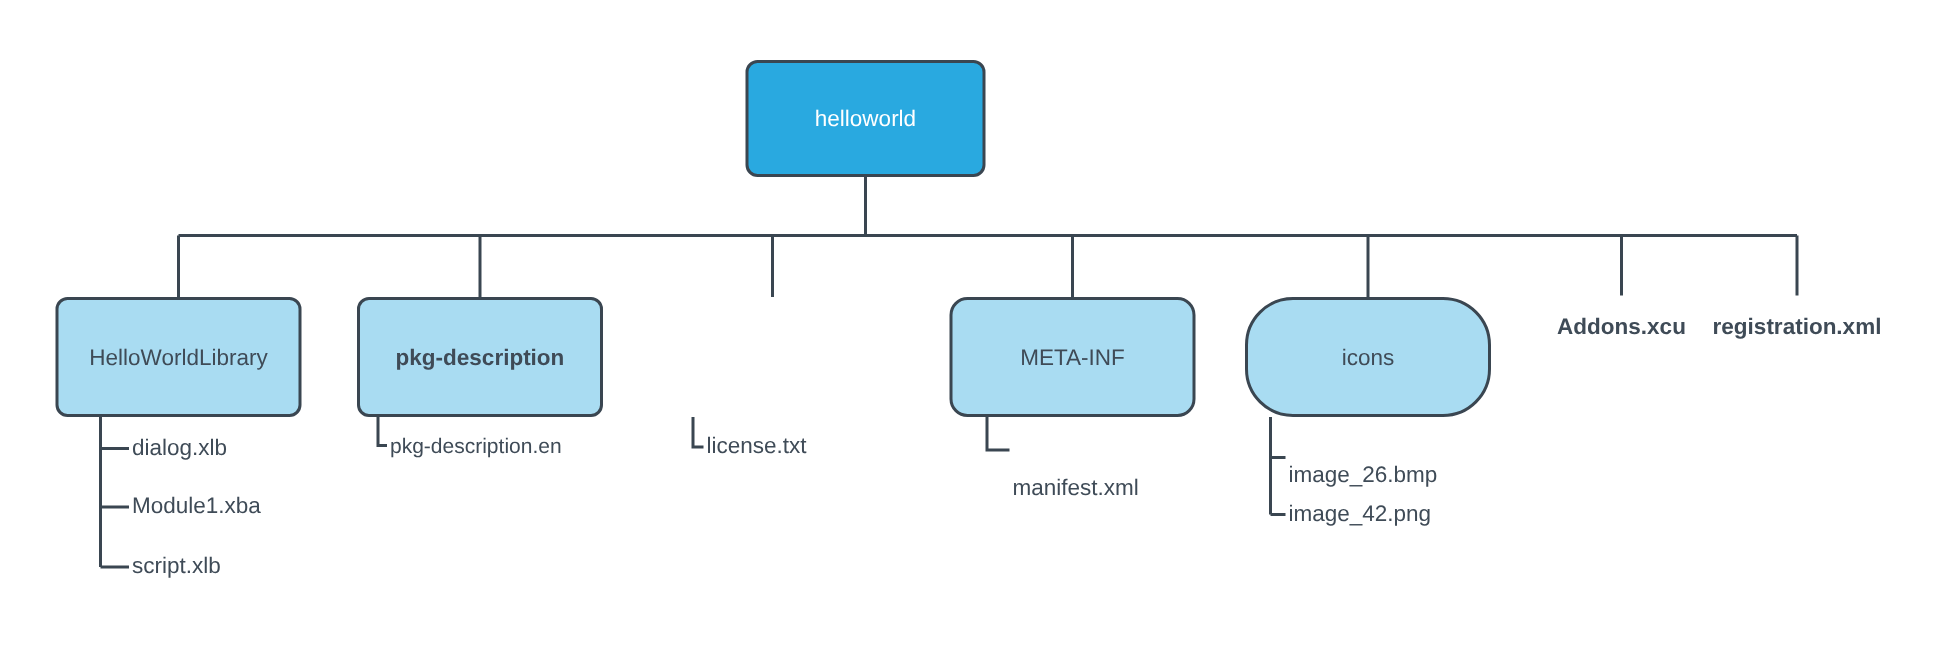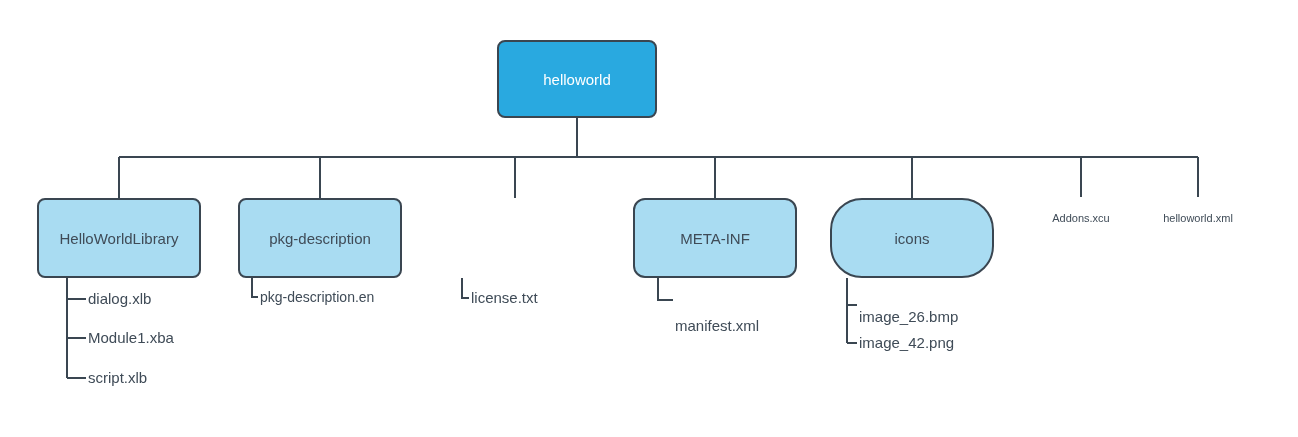--- a/index.html
+++ b/index.html
@@ -37,21 +37,21 @@
     left: 497px; top: 40px; width: 160px; height: 78px;
     background: var(--root_fill, #29a9e0);
     color: var(--root_text, #ffffff);
   }
   .node.child {
     top: 198px; width: 164px; height: 80px;
     background: var(--child_fill, #a9dcf2);
     color: var(--text, #3f4b57);
   }
   .c0 { left: 37px; }
-  .c1 { left: 238px; }
+  .c1 { left: 238px; font-weight: bold; }
   .c2 { left: 433px; }
   .c3 { left: 633px; border-radius: 12px; }
   .c4 { left: 830px; border-radius: 32px; }
   .leaf {
     position: absolute;
     font-size: 15px;
     color: var(--text, #3f4b57);
     line-height: 18px;
     transform: translateY(-50%);
     white-space: nowrap;
@@ -61,23 +61,24 @@
   .l-c0-2 { left: 88px;  top: 378px; }
   .l-c1-0 { left: 260px; top: 297px; font-size: 14px; }
   .l-c2-0 { left: 471px; top: 298px; }
   .l-c3-0 { left: 675px; top: 300px; margin-top: 26px; }
   .l-c4-0 { left: 859px; top: 305px; margin-top: 12px; }
   .l-c4-1 { left: 859px; top: 343px; }
   .plain {
     position: absolute;
     top: 218px;
     transform: translate(-50%, -50%);
-    font-size: 11px;
+    font-size: 15px;
     color: var(--text, #3f4b57);
     white-space: nowrap;
+    font-weight: bold;
   }
   .p0 { left: 1081px; }
   .p1 { left: 1198px; }
 </style>
 </head>
 <body>
 
 <div class="canvas">
 
   <svg class="lines" width="1298" height="437" aria-hidden="true">
@@ -117,15 +118,15 @@
   <div class="leaf l-c0-0">dialog.xlb</div>
   <div class="leaf l-c0-1">Module1.xba</div>
   <div class="leaf l-c0-2">script.xlb</div>
   <div class="leaf l-c1-0">pkg-description.en</div>
   <div class="leaf l-c2-0">license.txt</div>
   <div class="leaf l-c3-0">manifest.xml</div>
   <div class="leaf l-c4-0">image_26.bmp</div>
   <div class="leaf l-c4-1">image_42.png</div>
 
   <div class="plain p0">Addons.xcu</div>
-  <div class="plain p1">helloworld.xml</div>
+  <div class="plain p1">registration.xml</div>
 
 </div>
 
 </body></html>

